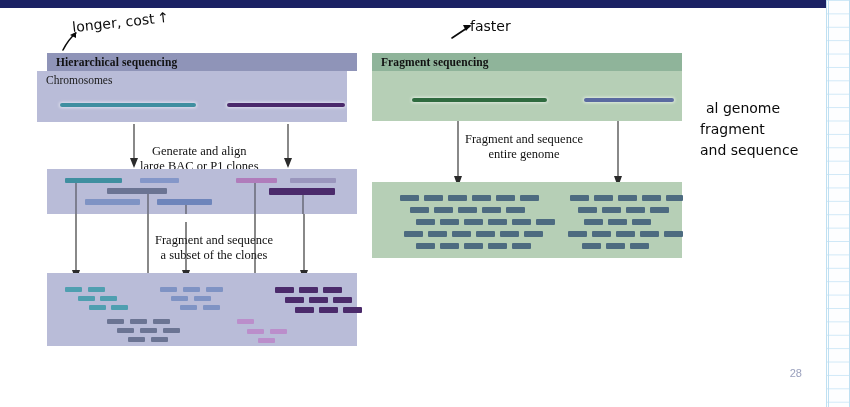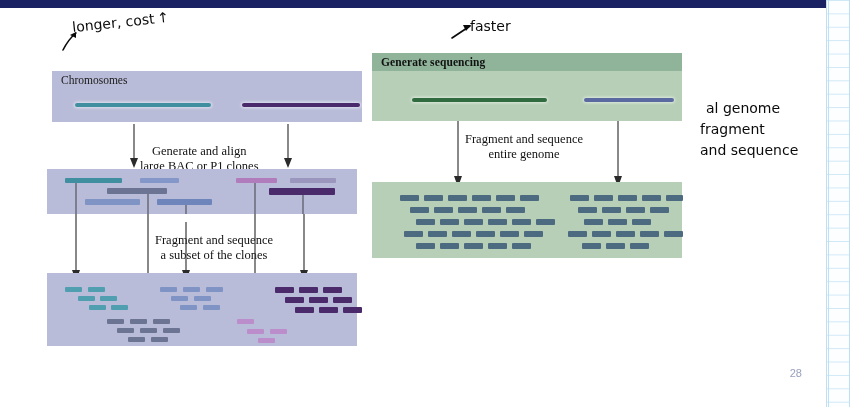--- a/index.html
+++ b/index.html
@@ -102,22 +102,25 @@
 <body>
 
 <div class="slide">
 
   <div class="topbar"></div>
 
   <div class="grid-paper">
     
   </div>
 
-
-  <div class="panel panel-blue" style="left:52px;top:71px;width:310px;height:51px;">
+  <div class="panel panel-blue-head" style="left:47px;top:53px;width:310px;height:18px;">
+    <div class="panel-title">Hierarchical sequencing</div>
+  </div>
+
+  <div class="panel panel-blue" style="left:37px;top:71px;width:310px;height:51px;">
     <div class="panel-sublabel" style="left:9px;top:3px;">Chromosomes</div>
     <div class="bar chrom" style="left:23px;top:32px;width:136px;background:#3f8fa0;"></div>
     <div class="bar chrom" style="left:190px;top:32px;width:118px;background:#4b2a6b;"></div>
   </div>
 
   <div class="caption" style="left:140px;top:144px;">
     <span>Generate and align</span><br>
     <span>large BAC or P1 clones</span>
   </div>
 
@@ -203,21 +206,21 @@
     <div class="bar" style="left:276px;top:14px;width:19px;height:6px;background:#4b2a6b;"></div>
     <div class="bar" style="left:238px;top:24px;width:19px;height:6px;background:#4b2a6b;"></div>
     <div class="bar" style="left:262px;top:24px;width:19px;height:6px;background:#4b2a6b;"></div>
     <div class="bar" style="left:286px;top:24px;width:19px;height:6px;background:#4b2a6b;"></div>
     <div class="bar" style="left:248px;top:34px;width:19px;height:6px;background:#4b2a6b;"></div>
     <div class="bar" style="left:272px;top:34px;width:19px;height:6px;background:#4b2a6b;"></div>
     <div class="bar" style="left:296px;top:34px;width:19px;height:6px;background:#4b2a6b;"></div>
   </div>
 
   <div class="panel panel-green-head" style="left:372px;top:53px;width:310px;height:18px;">
-    <div class="panel-title">Generate sequencing</div>
+    <div class="panel-title">Fragment sequencing</div>
   </div>
 
   <div class="panel panel-green" style="left:372px;top:71px;width:310px;height:50px;">
     <div class="bar chrom" style="left:40px;top:27px;width:135px;background:#2f6b3f;"></div>
     <div class="bar chrom" style="left:212px;top:27px;width:90px;background:#5a6aa0;"></div>
   </div>
 
   <div class="caption" style="left:465px;top:132px;">
     <span>Fragment and sequence</span><br>
     <span>entire genome</span>

